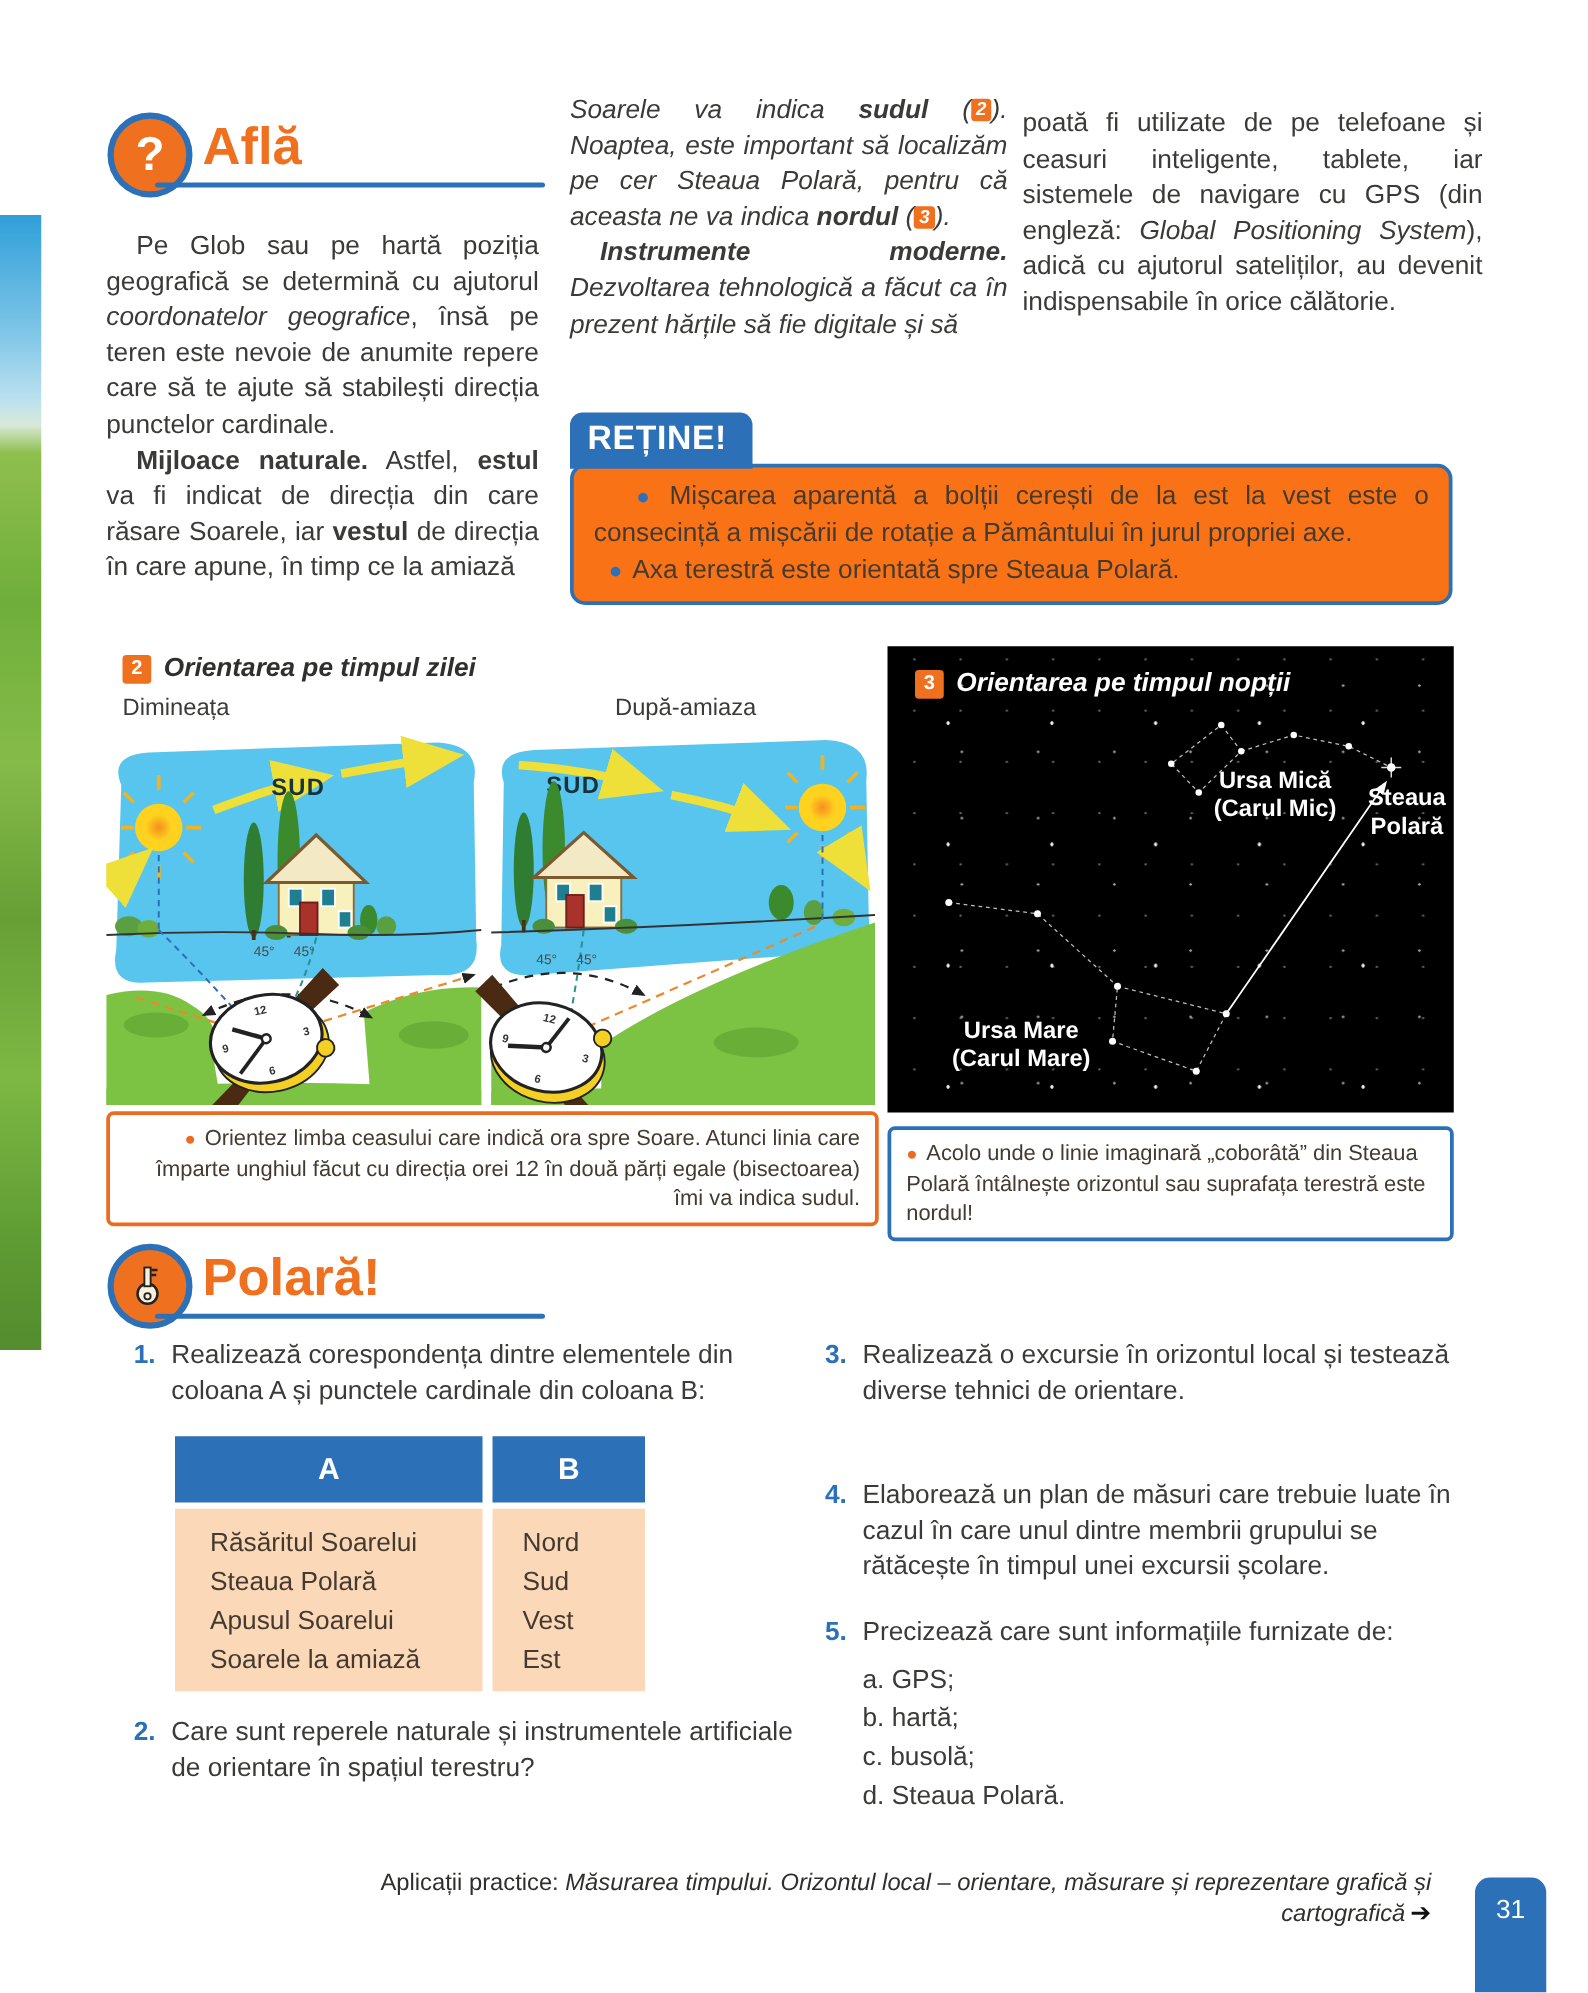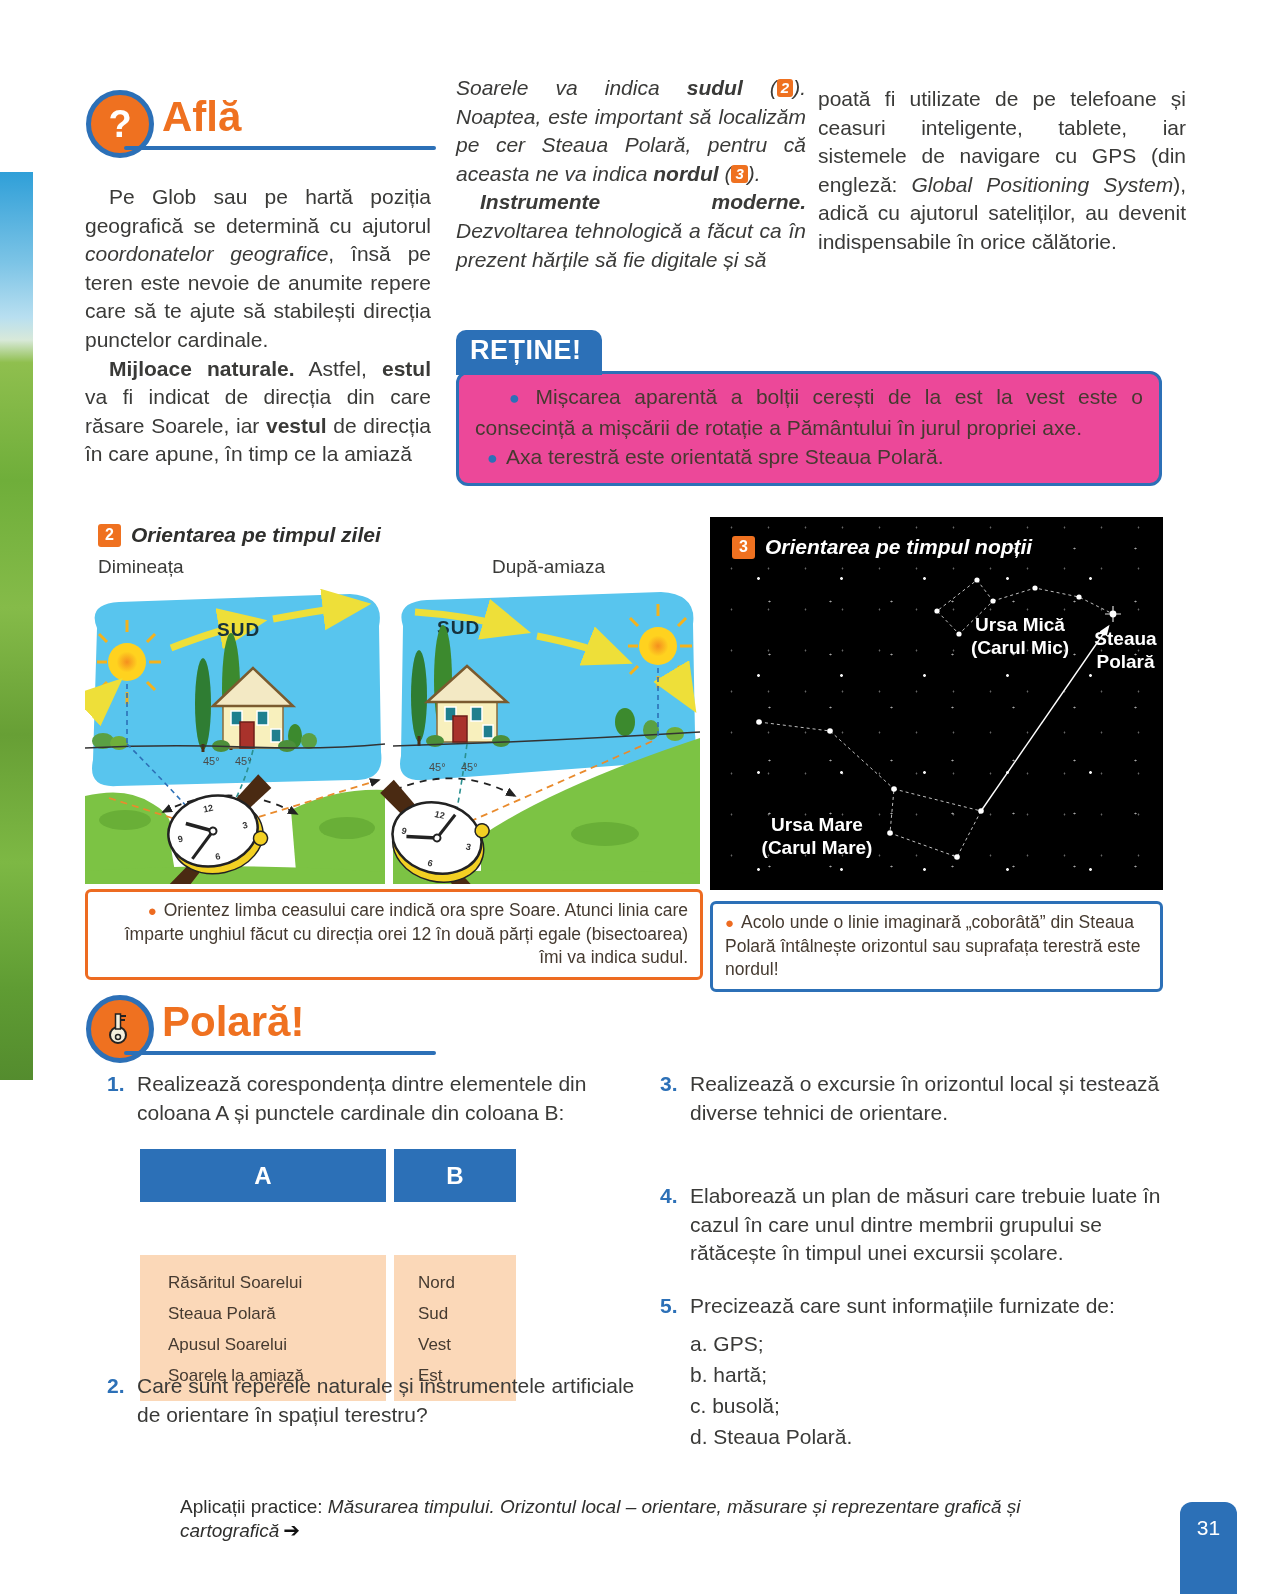--- a/index.html
+++ b/index.html
@@ -23,21 +23,21 @@
   .bodytext p{margin:0;}
   .bodytext p.ind{text-indent:24px;}
   .run-b{font-weight:bold;}
   .run-i{font-style:italic;}
   .run-badge{display:inline-block;background:#ef7120;color:#fff;font-weight:bold;font-size:15px;
     line-height:18px;padding:0 4px;border-radius:3px;vertical-align:2px;}
 
   
   .retine-tab{display:inline-block;background:#2c70b7;color:#fff;font-weight:bold;font-size:27px;
     padding:5px 20px 9px 14px;border-radius:10px 10px 0 0;letter-spacing:.5px;}
-  .retine-body{background:#ec4899;border:3px solid #2c70b7;border-radius:12px;padding:8px 16px 10px 16px;
+  .retine-body{background:#f97316;border:3px solid #2c70b7;border-radius:12px;padding:8px 16px 10px 16px;
     font-size:21px;line-height:29px;text-align:justify;color:#453a30;}
   .retine-body p{margin:0;}
   .retine-item::before{content:"●";color:#2c70b7;margin-right:8px;font-size:18px;}
   .ri-1{text-indent:34px;}
   .ri-2{text-indent:12px;}
 
   
   .fig-badge{display:inline-flex;align-items:center;justify-content:center;width:23px;height:23px;
     background:#ef7120;color:#fff;font-weight:bold;font-size:16px;border-radius:3px;flex:none;}
   .fig-title{font-size:21px;font-weight:bold;font-style:italic;color:#2f2f2d;margin-left:10px;}
@@ -67,25 +67,25 @@
   .ex{display:flex;font-size:21px;line-height:28.6px;}
   .ex-num{color:#2c70b7;font-weight:bold;width:30px;flex:none;}
   .ex-body{flex:1;}
   .ex-sub{margin-top:7px;line-height:31px;}
 
   
   .match-table{display:flex;gap:8px;}
   .mt-col{display:flex;flex-direction:column;gap:5px;}
   .mt-head{background:#2c70b7;color:#fff;font-weight:bold;font-size:24px;height:53px;
     display:flex;align-items:center;justify-content:center;}
-  .mt-body{background:#fbd8b8;font-size:17px;line-height:31px;padding:12px 8px 12px 28px;height:122px;color:#453a30;margin-top:48px;}
+  .mt-body{background:#fbd8b8;font-size:21px;line-height:31px;padding:12px 8px 12px 28px;height:122px;color:#453a30;}
   .mt-body div{white-space:nowrap;}
 
   
-  .footer-line{font-size:19px;color:#2f2f2d;}
+  .footer-line{font-size:19px;color:#2f2f2d;text-align:right;}
   .footer-line .it{font-style:italic;}
   .footer-arrow{font-size:20px;color:#111;margin-left:4px;}
   .page-tab{background:#2c70b7;border-radius:12px 12px 0 0;color:#fff;
     display:flex;justify-content:center;align-items:flex-start;padding-top:14px;
     font-size:21px;}
 
   .sud{font-weight:bold;font-size:19px;fill:#16323c;letter-spacing:1px;}
   .deg{font-size:11px;fill:#4a4a48;}
   .wnum{font-size:9px;fill:#333;font-weight:bold;}
 </style>

